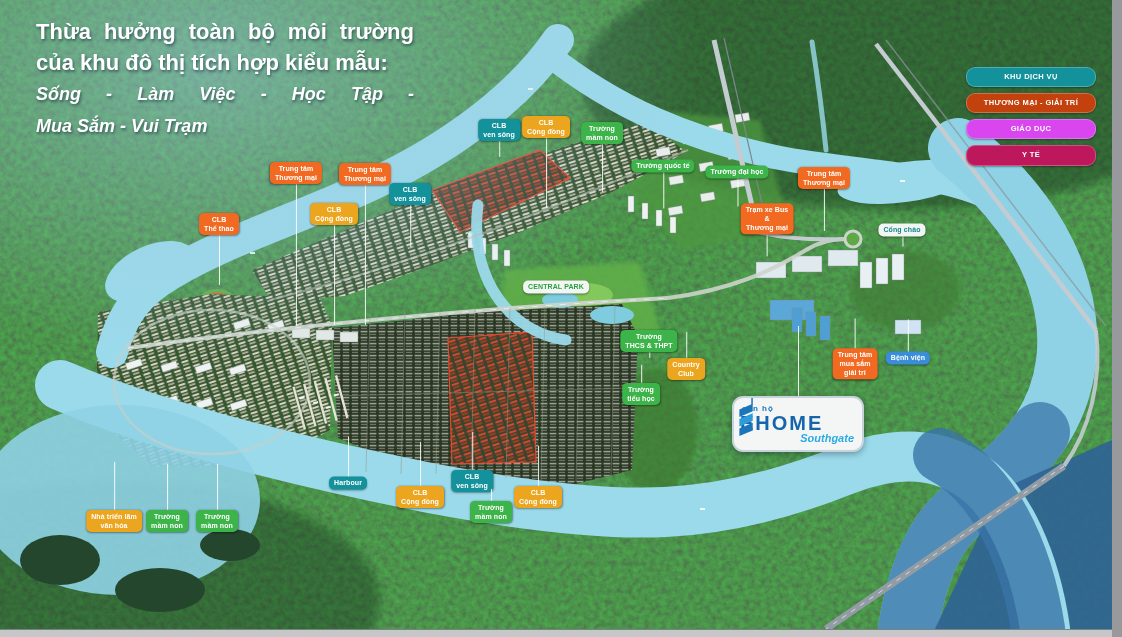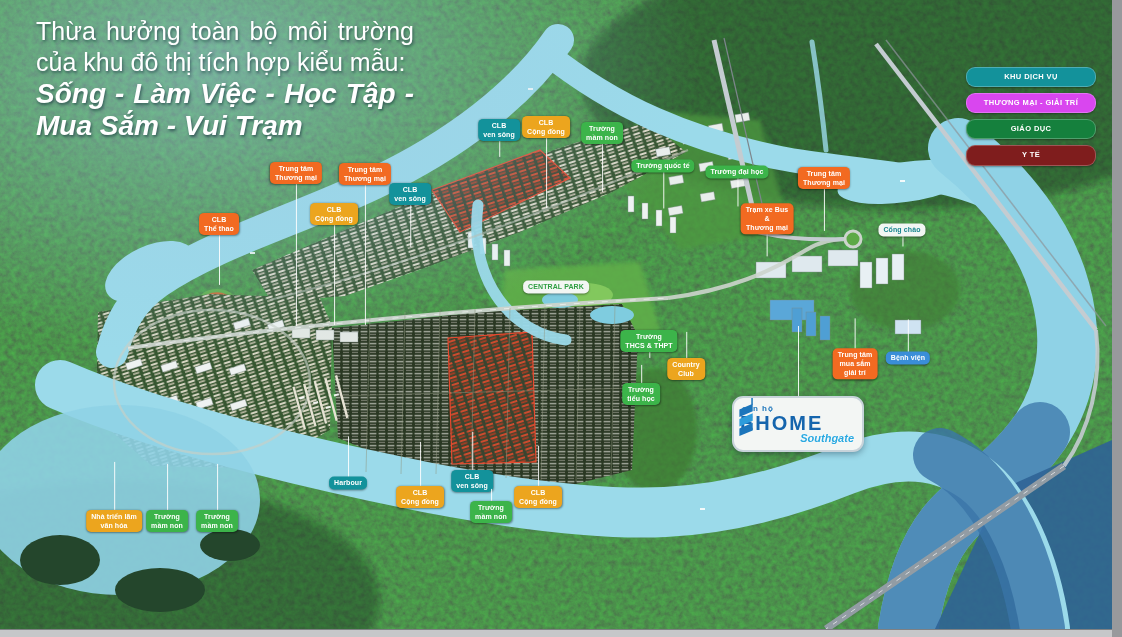--- a/index.html
+++ b/index.html
@@ -6,22 +6,22 @@
   body{font-family:"Liberation Sans", sans-serif; background:#808285;}
   .stage{position:relative;width:1122px;height:637px;background:#9a9c9e;overflow:hidden;}
   .map{position:absolute;left:0;top:0;width:1112px;height:629px;overflow:hidden;background:#20402a;}
   .map svg{position:absolute;left:0;top:0;}
   .edge-right{position:absolute;right:0;top:0;width:10px;height:637px;background:#98999c;}
   .edge-bottom{position:absolute;left:0;top:629px;width:1112px;height:8px;background:#c6c7c9;border-top:1px solid #7e8083;}
 
   
   .headline{position:absolute;left:36px;top:16px;width:378px;color:#ffffff;
     text-shadow:1px 2px 3px rgba(10,30,50,.55);}
-  .hl{font-size:25px;font-weight:400;line-height:31px;}
-  .tag{font-size:28px;font-weight:700;font-style:italic;line-height:32px;}
+  .hl{font-size:22px;font-weight:700;line-height:31px;}
+  .tag{font-size:18px;font-weight:700;font-style:italic;line-height:32px;}
   .j{text-align:justify;text-align-last:justify;}
 
   
   .legend{position:absolute;left:966px;top:67px;width:130px;display:flex;flex-direction:column;gap:6px;}
   .legend-pill{border-radius:9px;padding:4px 6px;color:#fff;font-size:7.5px;font-weight:700;
     text-align:center;letter-spacing:.4px;white-space:pre-line;line-height:1.35;
     box-shadow:0 1px 2px rgba(0,0,0,.35);border:1px solid rgba(255,255,255,.25);}
 
   
   .label-layer{position:absolute;left:0;top:0;width:1112px;height:629px;pointer-events:none;}
@@ -243,23 +243,23 @@
 
     <div class="headline">
       <div class="hl j">Thừa hưởng toàn bộ môi trường</div>
       <div class="hl">của khu đô thị tích hợp kiểu mẫu:</div>
       <div class="tag j">Sống - Làm Việc - Học Tập -</div>
       <div class="tag">Mua Sắm - Vui Trạm</div>
     </div>
 
     <div class="legend">
         <div class="legend-pill" style="background: rgb(19, 146, 155);">KHU DỊCH VỤ</div>
-        <div class="legend-pill" style="background: #d946ef;">THƯƠNG MẠI - GIẢI TRÍ</div>
-        <div class="legend-pill" style="background: #15803d;">GIÁO DỤC</div>
-        <div class="legend-pill" style="background: #7f1d1d;">Y TẾ</div>
+        <div class="legend-pill" style="background: #c2410c;">THƯƠNG MẠI - GIẢI TRÍ</div>
+        <div class="legend-pill" style="background: #d946ef;">GIÁO DỤC</div>
+        <div class="legend-pill" style="background: #be185d;">Y TẾ</div>
       </div>
 
     <div class="label-layer">
         <div class="mlabel" style="left: 296px; top: 173px;">
           <div class="leader down" style="height: 152px;"></div>
           <div class="pill" style="background: rgb(242, 106, 33); color: rgb(255, 255, 255);">Trung tâm
 Thương mại</div>
         </div>
         <div class="mlabel" style="left: 365px; top: 174px;">
           <div class="leader down" style="height: 150px;"></div>

